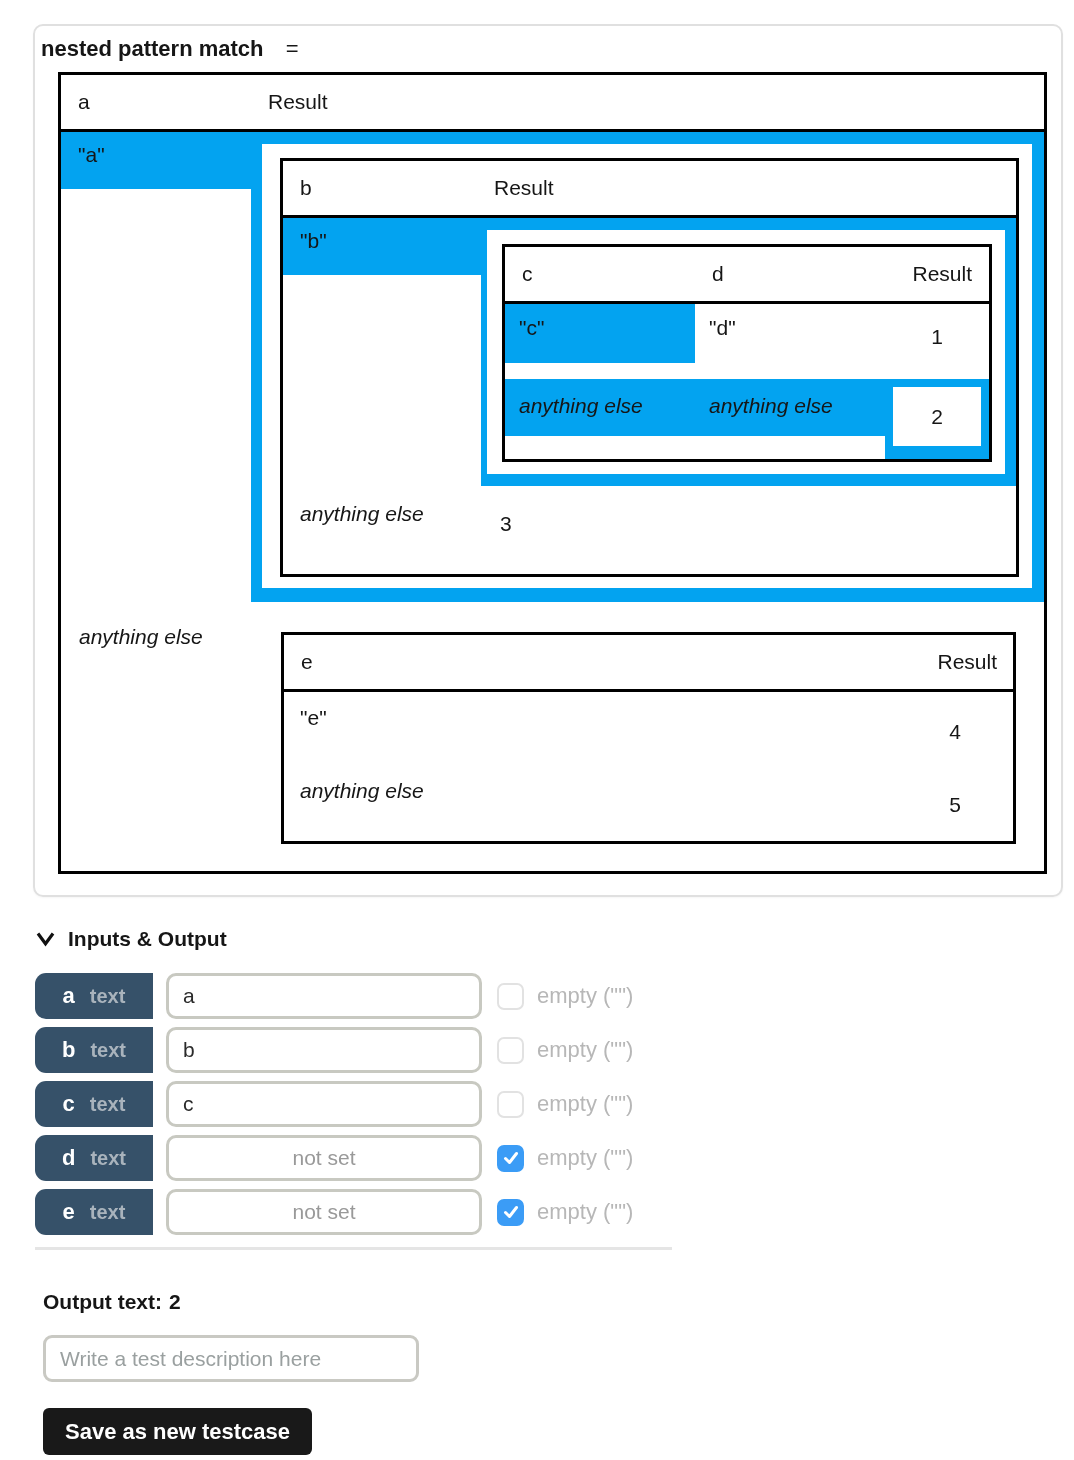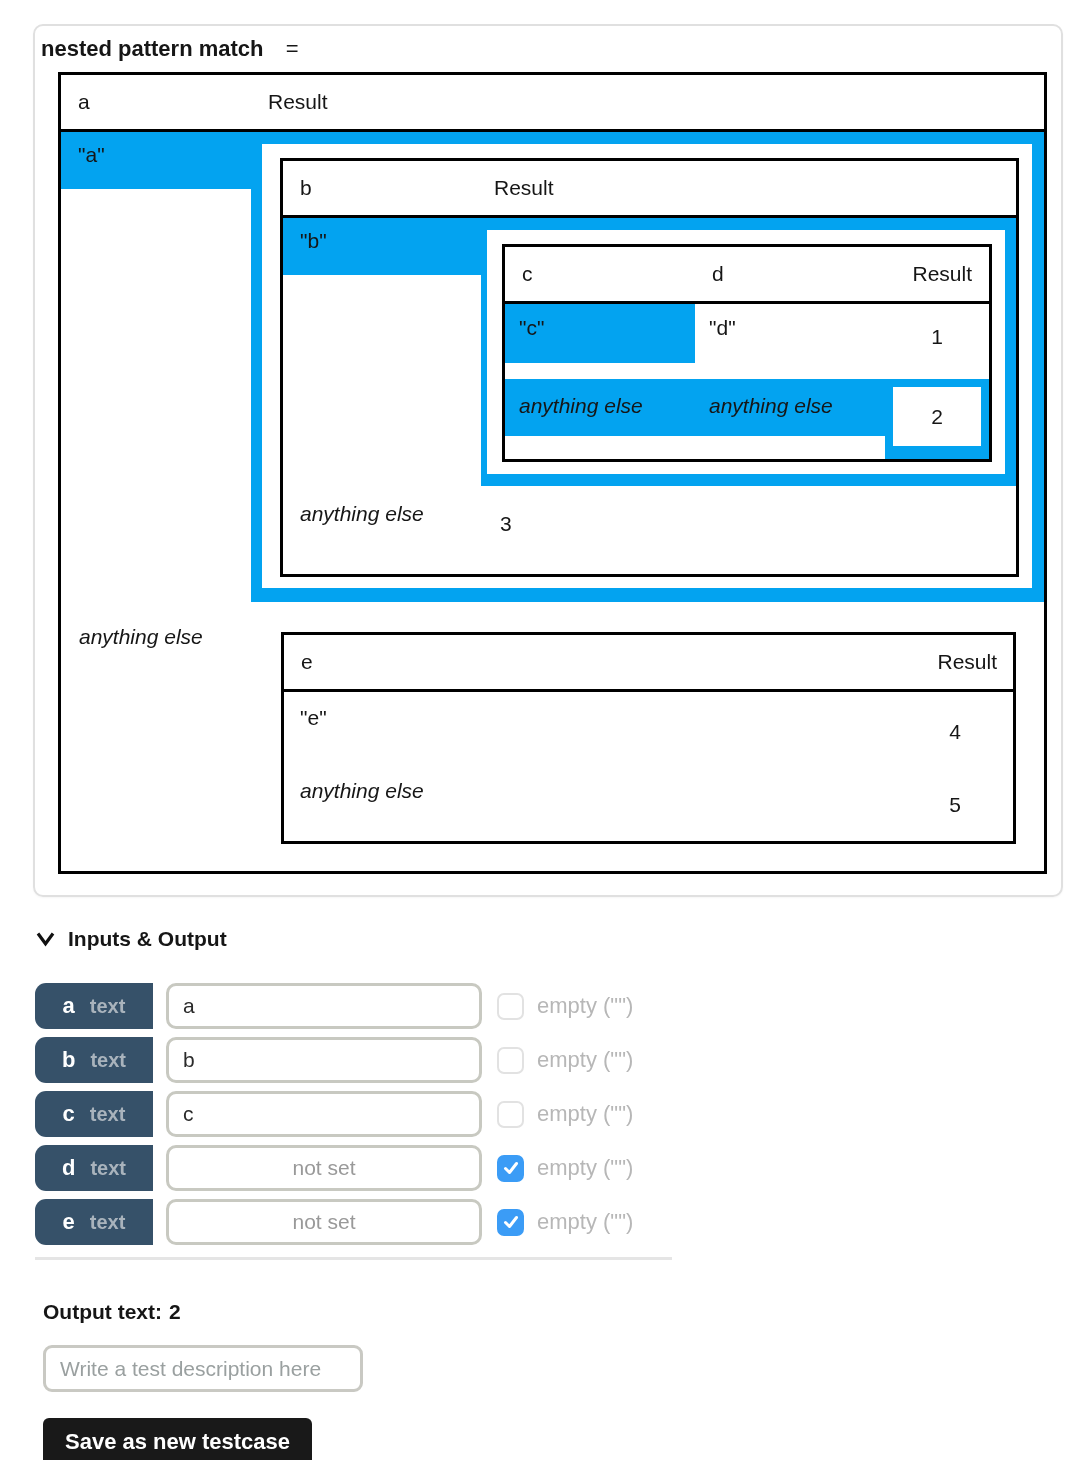--- a/index.html
+++ b/index.html
@@ -98,21 +98,21 @@
   .cbx svg{ display:none; }
   .cbx[data-checked="true"]{ background:var(--cbx-blue); border-color:var(--cbx-blue); }
   .cbx[data-checked="true"] svg{ display:block; }
   .empty-label{ color:#b7b7b7; font-size:22px; margin-left:13px; }
 
   .divider{ height:3px; background:#e5e5e5; width:637px; margin:12px 0 0 35px; }
 
   .output-line{ margin:40px 0 0 43px; font-size:21px; font-weight:700; }
   .output-line .val{ margin-left:7px; }
 
-  .desc-input{ display:block; margin:21px 0 0 43px; width:320px; height:47px;
+  .desc-input{ display:block; margin:21px 0 0 43px; width:376px; height:47px;
     border:3px solid #c9c9c3; border-radius:9px; font-size:21px;
     padding:0 14px; color:#333; outline:none;
     font-family:"Liberation Sans", sans-serif; }
   .desc-input::placeholder{ color:#9aa0a0; }
 
   .save-btn{ display:block; margin:26px 0 0 43px; background:#191919; color:#fff;
     font-weight:700; font-size:22px; border:none; border-radius:6px;
     height:47px; padding:0 22px; cursor:pointer;
     font-family:"Liberation Sans", sans-serif; }
 </style>
@@ -209,21 +209,21 @@
               <div class="val">5</div>
             </div>
           </div>
 
         </div>
       </div>
     </div>
   </div>
 
   <div class="io-section">
-    <div class="section-header" style="margin-left:1px; margin-bottom:32px;">
+    <div class="section-header" style="margin-left:1px; margin-bottom:22px;">
       <svg class="chev" viewBox="0 0 24 20">
         <path d="M2.5 3 L12 16 L21.5 3" fill="none" stroke="#111" stroke-width="4"></path>
       </svg>
       <span>Inputs &amp; Output</span>
     </div>
 
     <div class="io-row">
       <div class="pill">
         <span class="letter">a</span>
         <span class="type">text</span>

